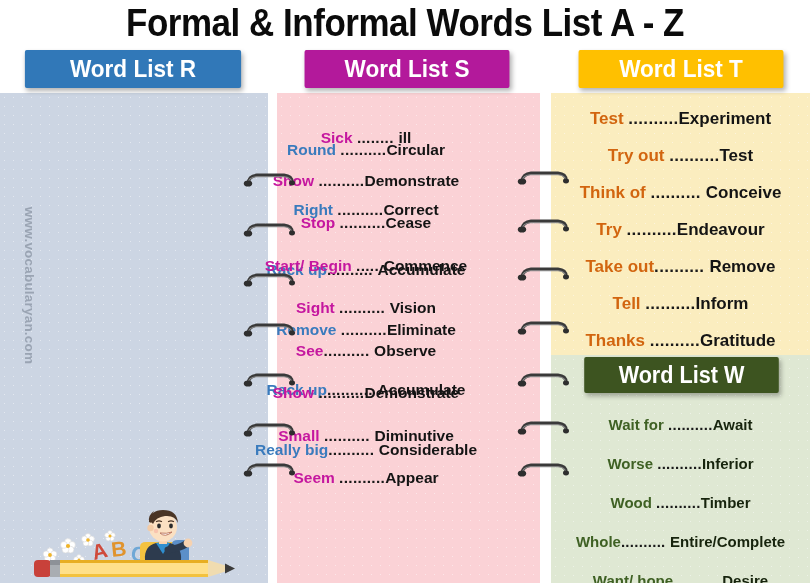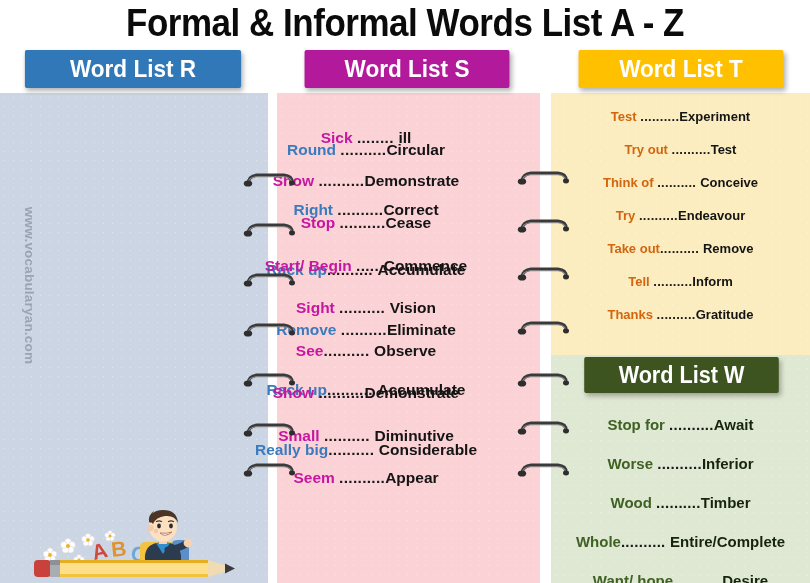--- a/index.html
+++ b/index.html
@@ -101,21 +101,21 @@
 
   #rows-r { top: 134px; margin-top: 8px; }
   #rows-r .row { margin-bottom: 44.5px; font-size: 15.5px; }
   #rows-r .informal { color: #3a7bbd; }
 
   #rows-s { top: 130px; }
   #rows-s .row { margin-bottom: 27px; font-size: 15.5px; }
   #rows-s .informal { color: #c5179f; }
 
   #rows-t { top: 110px; width: 259px; left: 551px; }
-  #rows-t .row { margin-bottom: 20px; font-size: 13px; }
+  #rows-t .row { margin-bottom: 20px; font-size: 17px; }
   #rows-t .informal { color: #d2650f; }
 
   #rows-w { top: 417px; width: 259px; left: 551px; }
   #rows-w .row { margin-bottom: 24px; font-size: 15px; }
   #rows-w .informal { color: #3f6124; }
   #rows-w .formal { color: #17240d; }
 
   
   .watermark {
     position: absolute;
@@ -189,21 +189,21 @@
   <div class="rows" id="rows-t">
       <div class="row"><span class="informal">Test </span><span class="dots">..........</span><span class="formal">Experiment</span></div>
       <div class="row"><span class="informal">Try out </span><span class="dots">..........</span><span class="formal">Test</span></div>
       <div class="row"><span class="informal">Think of </span><span class="dots">.......... </span><span class="formal">Conceive</span></div>
       <div class="row"><span class="informal">Try </span><span class="dots">..........</span><span class="formal">Endeavour</span></div>
       <div class="row"><span class="informal">Take out</span><span class="dots">.......... </span><span class="formal">Remove</span></div>
       <div class="row"><span class="informal">Tell </span><span class="dots">..........</span><span class="formal">Inform</span></div>
       <div class="row"><span class="informal">Thanks </span><span class="dots">..........</span><span class="formal">Gratitude</span></div>
     </div>
   <div class="rows" id="rows-w">
-      <div class="row"><span class="informal">Stop for </span><span class="dots">..........</span><span class="formal">Await</span></div>
+      <div class="row"><span class="informal">Wait for </span><span class="dots">..........</span><span class="formal">Await</span></div>
       <div class="row"><span class="informal">Worse </span><span class="dots">..........</span><span class="formal">Inferior</span></div>
       <div class="row"><span class="informal">Wood </span><span class="dots">..........</span><span class="formal">Timber</span></div>
       <div class="row"><span class="informal">Whole</span><span class="dots">.......... </span><span class="formal">Entire/Complete</span></div>
       <div class="row"><span class="informal">Want/ hope</span><span class="dots">.......... </span><span class="formal">Desire</span></div>
     </div>
 
   <div class="watermark">www.vocabularyan.com</div>
 
   <div id="rings">
       <div class="ring ring-gap1" style="top: 172px;"><svg viewBox="0 0 54 16" width="54" height="16">

